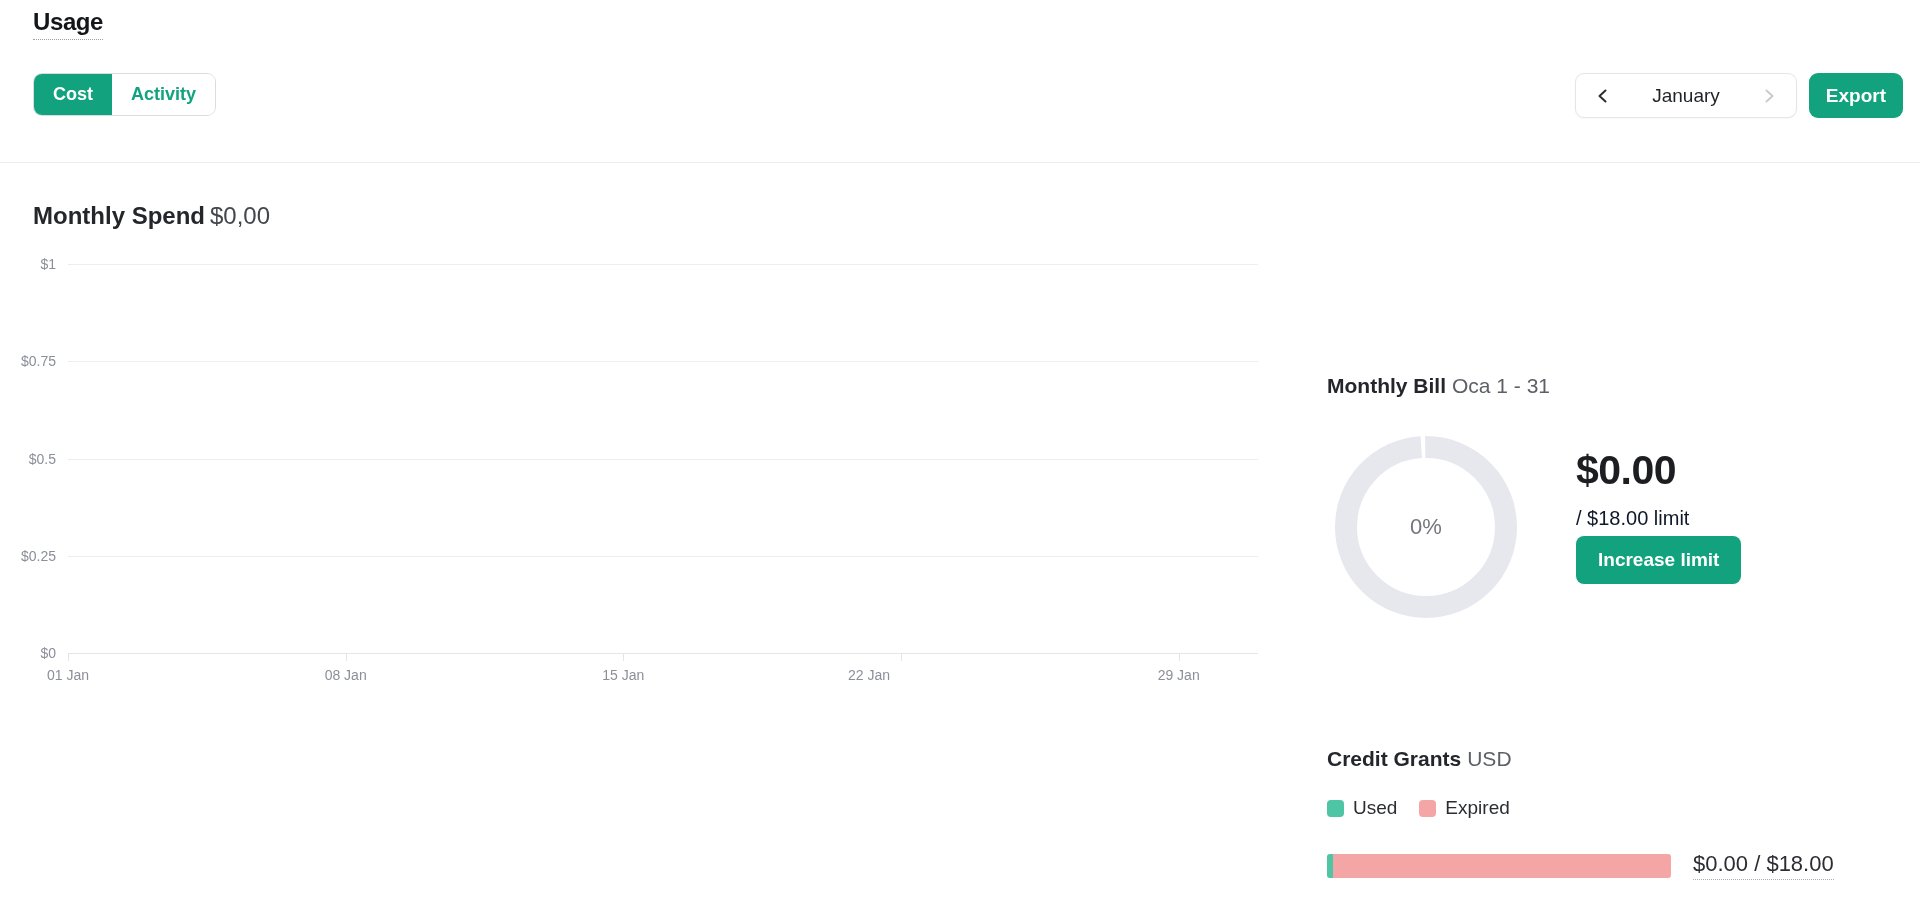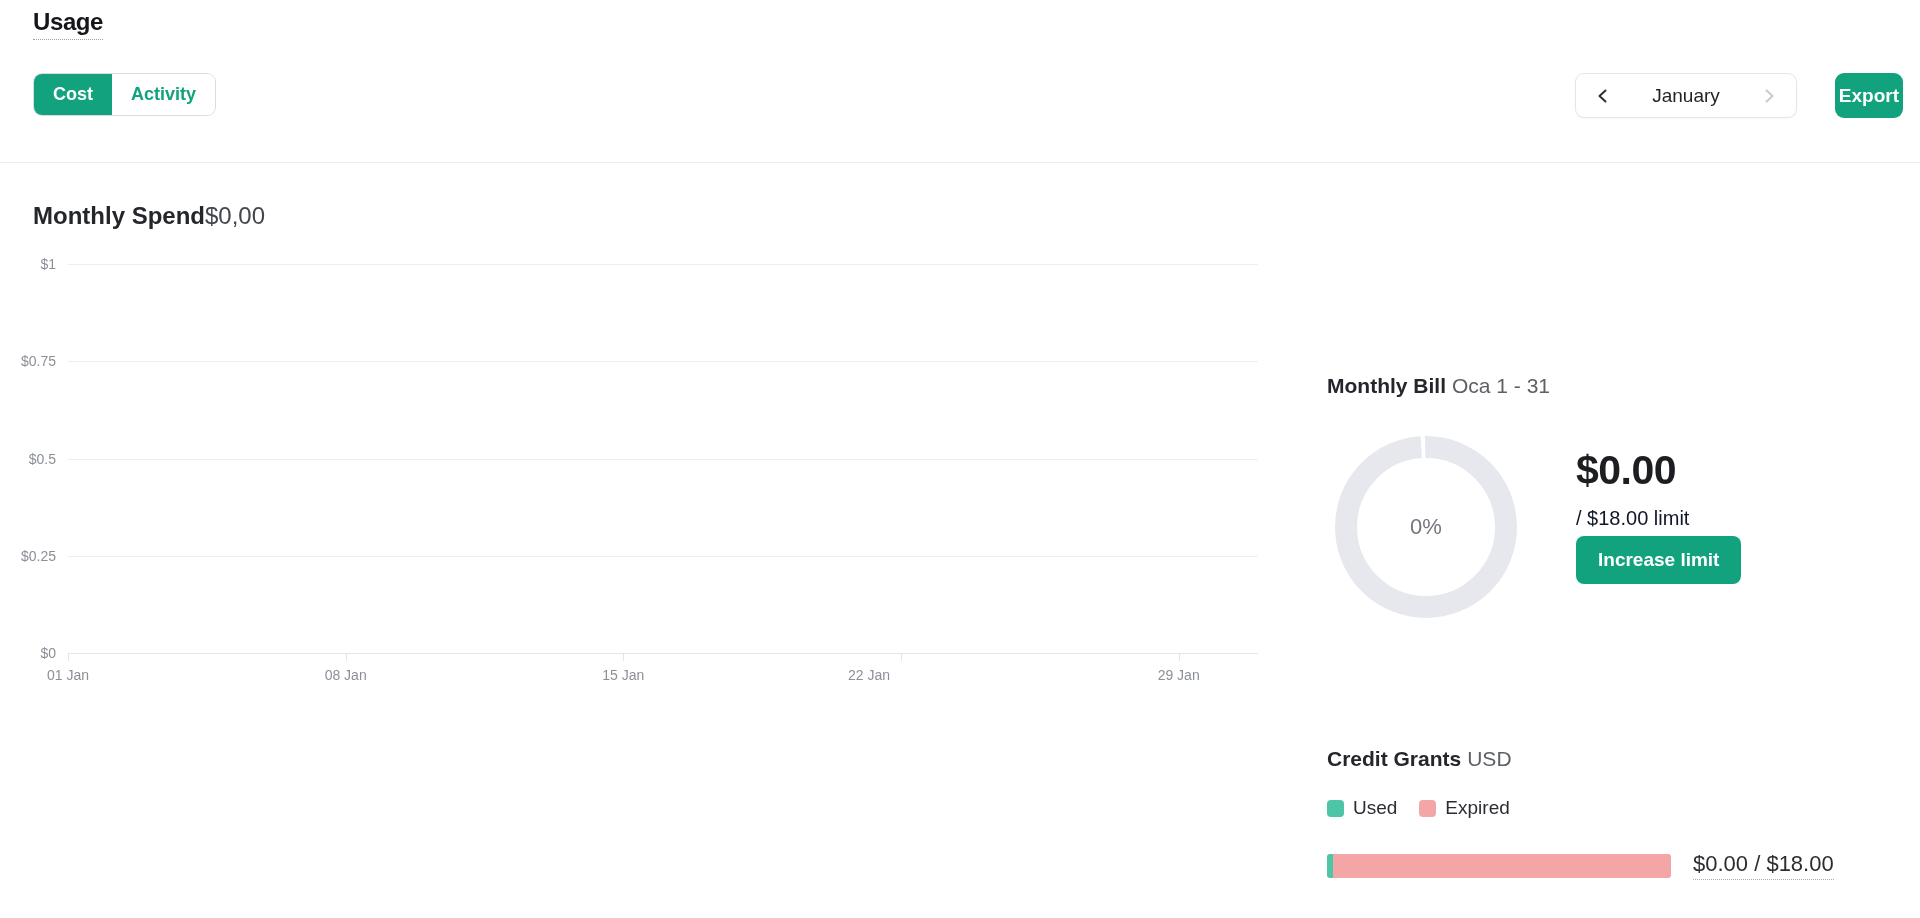--- a/index.html
+++ b/index.html
@@ -83,21 +83,21 @@
     font-size: 19px;
     color: #1f2227;
     padding: 0 16px;
     white-space: nowrap;
   }
   .export-btn {
     position: absolute;
     right: 17px;
     top: 73px;
     height: 45px;
-    padding: 0 4px;
+    padding: 0 17px;
     background: #12a37e;
     color: #ffffff;
     font-size: 19px;
     font-weight: 700;
     border: none;
     border-radius: 9px;
     cursor: pointer;
     font-family: inherit;
   }
 
@@ -119,20 +119,21 @@
     left: 33px;
     top: 39px;
     font-size: 24px;
     font-weight: 700;
     color: #24262b;
     white-space: nowrap;
   }
   .chart-heading .amount {
     font-weight: 400;
     color: #43464d;
+    margin-left: 5px;
   }
 
   .plot {
     position: absolute;
     left: 68px;
     top: 101px;
     width: 1190px;
     height: 389px;
   }
   .gridline {

